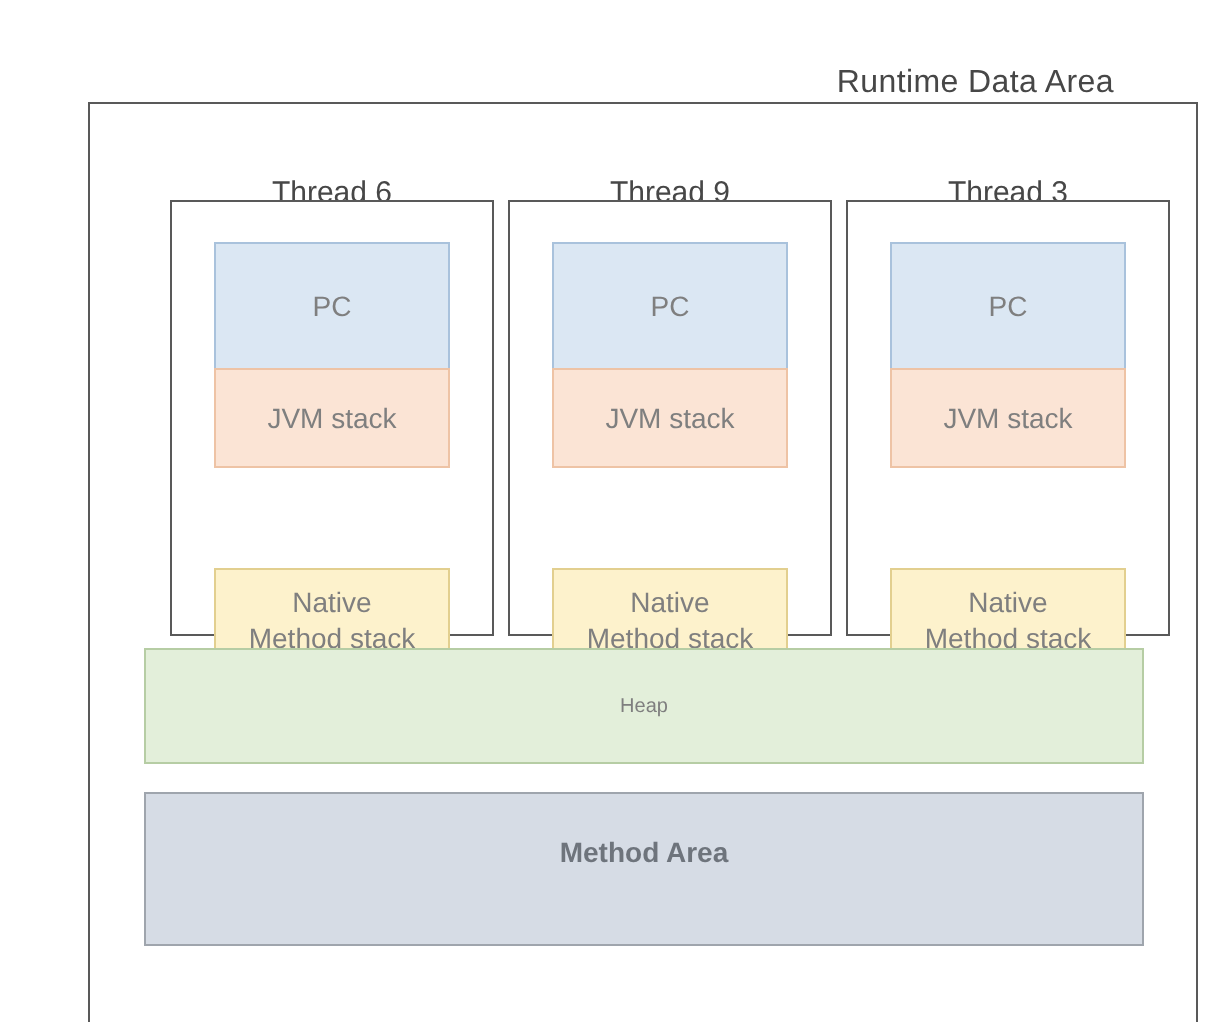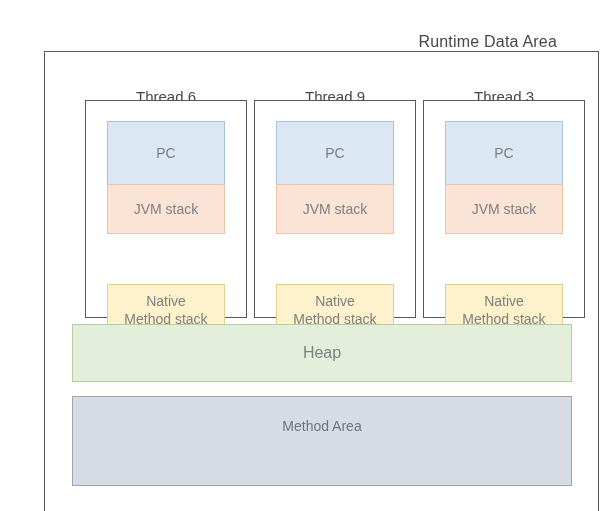--- a/index.html
+++ b/index.html
@@ -74,29 +74,30 @@
   .cell.jvm    { top: 83px;  height: 50px; background: var(--jvm-fill);    border: 1px solid var(--jvm-border); }
   .cell.native { top: 147px; height: 51px; background: var(--native-fill); border: 1px solid var(--native-border); margin-top: 36px; }
 
   .heap-box {
     position: absolute;
     left: 27px; top: 272px;
     width: 500px; height: 58px;
     background: var(--heap-fill);
     border: 1px solid var(--heap-border);
     display: flex; align-items: center; justify-content: center;
-    font-size: 16px; color: var(--text-gray);
+    font-size: 10px; color: var(--text-gray);
   }
 
   .method-area {
     position: absolute;
     left: 27px; top: 344px;
-    width: 500px; height: 90px;
+    width: 500px; height: 77px;
     background: var(--ma-fill);
     border: 1px solid var(--ma-border);
+    font-weight: bold;
   }
   .method-area-label {
     position: absolute;
     top: 8px; left: 0; width: 100%;
     text-align: center;
     font-size: 14px; line-height: 18px;
     color: var(--text-ma);
   }
   .rcp-box {
     position: absolute;

